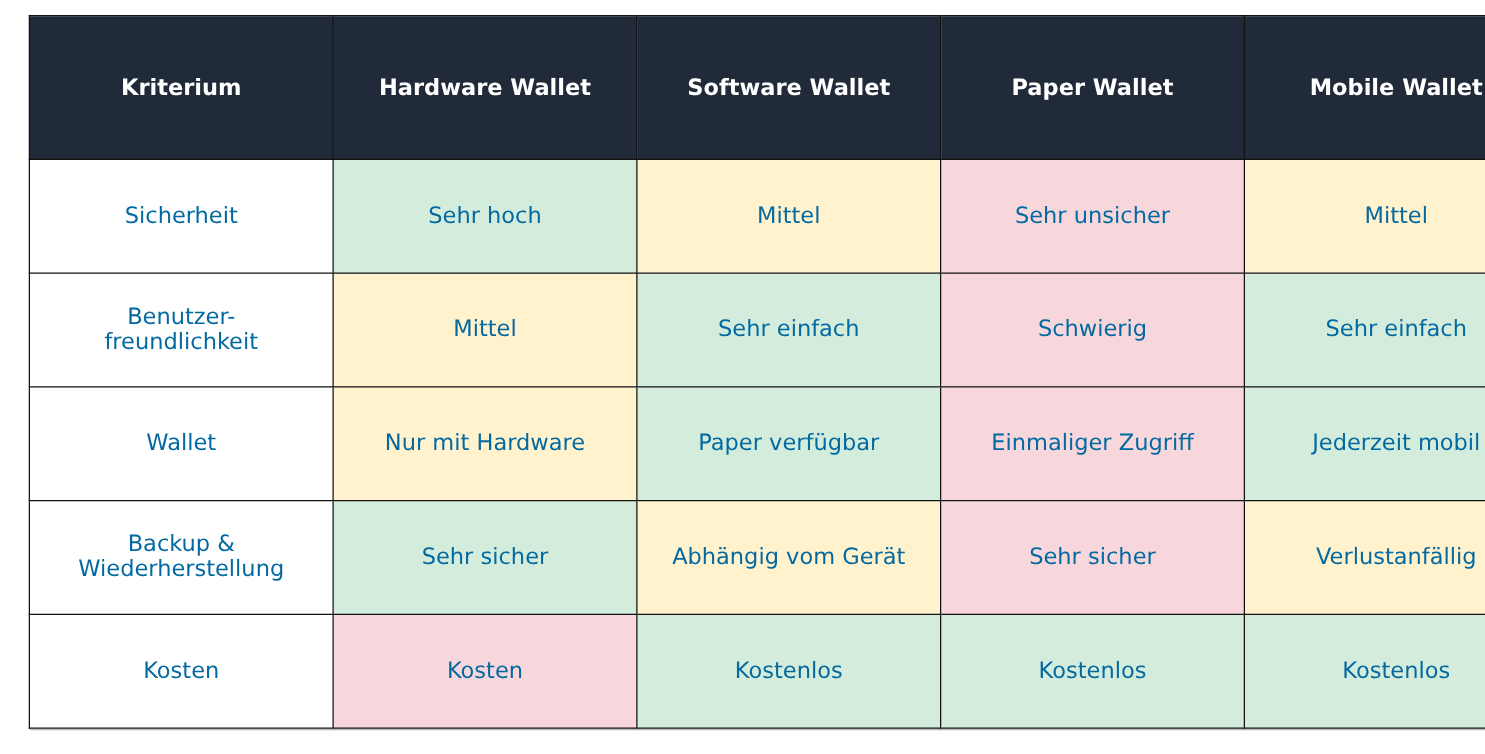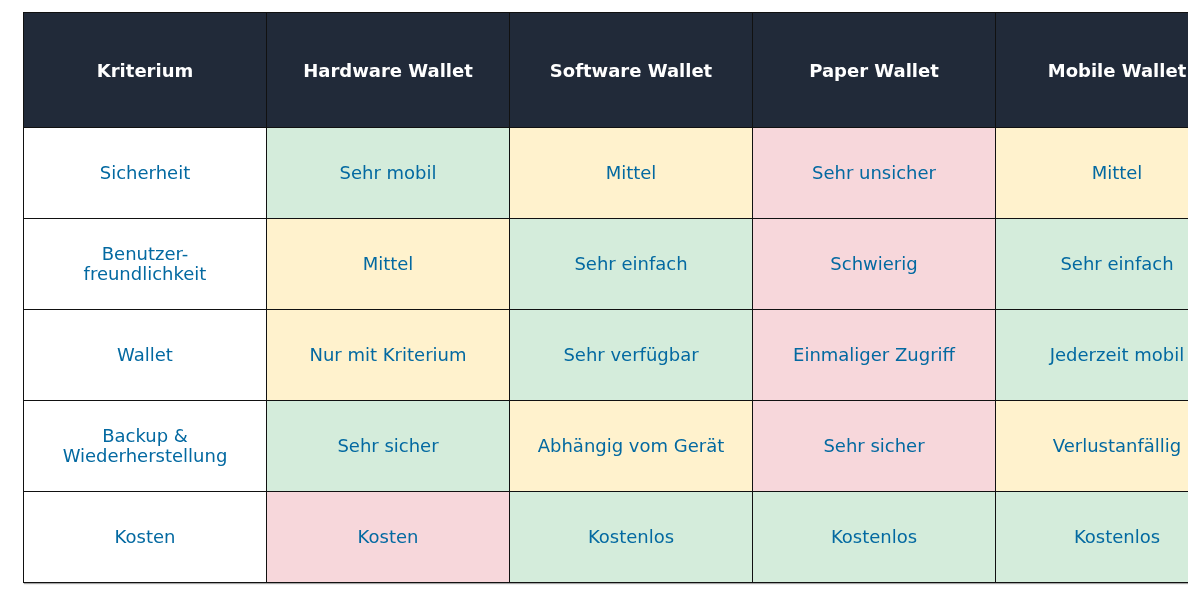--- a/index.html
+++ b/index.html
@@ -60,39 +60,39 @@
         <th>Kriterium</th>
         <th>Hardware Wallet</th>
         <th>Software Wallet</th>
         <th>Paper Wallet</th>
         <th>Mobile Wallet</th>
       </tr>
     </thead>
     <tbody>
       <tr>
         <td class="crit">Sicherheit</td>
-        <td class="good">Sehr mobil</td>
+        <td class="good">Sehr hoch</td>
         <td class="mid">Mittel</td>
         <td class="bad">Sehr unsicher</td>
         <td class="mid">Mittel</td>
       </tr>
       <tr>
         <td class="crit">
           <span>Benutzer-</span><br>
           <span>freundlichkeit</span>
         </td>
         <td class="mid">Mittel</td>
         <td class="good">Sehr einfach</td>
         <td class="bad">Schwierig</td>
         <td class="good">Sehr einfach</td>
       </tr>
       <tr>
         <td class="crit">Wallet</td>
-        <td class="mid">Nur mit Kriterium</td>
-        <td class="good">Sehr verfügbar</td>
+        <td class="mid">Nur mit Hardware</td>
+        <td class="good">Paper verfügbar</td>
         <td class="bad">Einmaliger Zugriff</td>
         <td class="good">Jederzeit mobil</td>
       </tr>
       <tr>
         <td class="crit">
           <span>Backup &amp;</span><br>
           <span>Wiederherstellung</span>
         </td>
         <td class="good">Sehr sicher</td>
         <td class="mid">Abhängig vom Gerät</td>

